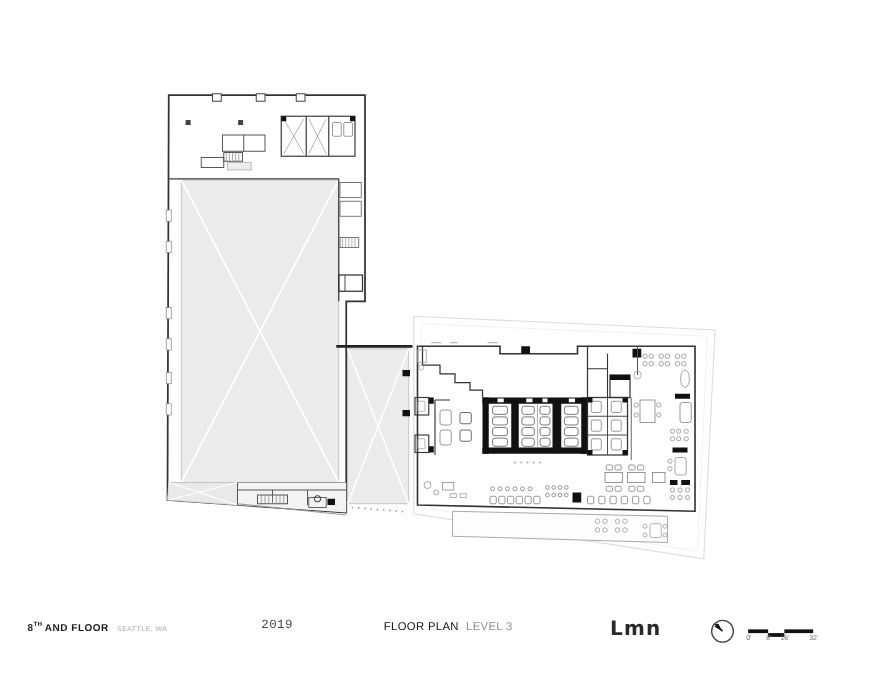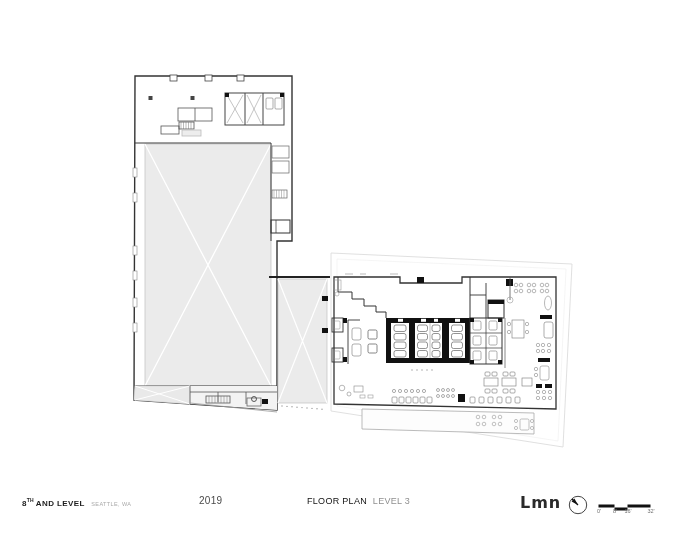--- a/index.html
+++ b/index.html
@@ -5,26 +5,26 @@
   html,body{margin:0;padding:0;background:#fff;}
   body{width:700px;height:540px;position:relative;overflow:hidden;
        font-family:"Liberation Sans","DejaVu Sans",sans-serif;color:#222;}
   .sheet{position:absolute;inset:0;background:#fff;}
   .plan-svg{position:absolute;left:0;top:0;}
   .footer{position:absolute;left:0;top:0;width:700px;height:540px;pointer-events:none;}
   .f-item{position:absolute;white-space:nowrap;}
   .proj{left:22px;top:497px;font-size:8px;font-weight:bold;letter-spacing:.4px;color:#1c1c1c;}
   .proj sup{font-size:5px;font-weight:bold;vertical-align:4px;letter-spacing:0;}
   .proj .loc{font-size:5.5px;font-weight:normal;color:#a9a9a9;letter-spacing:.4px;margin-left:4px;}
-  .year{left:199px;top:495px;font-size:10px;color:#4a4a4a;letter-spacing:.3px;}
+  .year{left:209px;top:495px;font-size:10px;color:#4a4a4a;letter-spacing:.3px;font-family:Liberation Mono, monospace;}
   .dwg{left:307px;top:496px;font-size:9px;letter-spacing:.3px;}
   .dwg .t{font-weight:normal;color:#111;}
   .dwg .l{font-weight:normal;color:#8f8f8f;margin-left:3px;}
   .logo{left:488px;top:493px;font-size:16px;font-weight:bold;color:#2a2a2a;letter-spacing:1px;
-        font-family:"DejaVu Sans",sans-serif;margin-left:32px;}
+        font-family:"DejaVu Sans",sans-serif;}
   .north{left:567px;top:494px;}
   .scalebar{left:598px;top:498px;width:60px;height:20px;}
   .scalebar .lbl{position:absolute;top:10px;font-size:5.5px;color:#6f6f6f;transform:translateX(-50%);}
 </style>
 </head>
 <body>
 
 <div class="sheet">
 
   <svg class="plan-svg" width="700" height="540" viewBox="0 0 700 540">
@@ -323,21 +323,21 @@
             <circle cx="532" cy="428" r="1.6"></circle>
         </g>
       </g>
     </g>
   </svg>
 
   <div class="footer">
 
     <div class="f-item proj">
       <span>8</span><sup>TH</sup>
-      <span>AND LEVEL</span>
+      <span>AND FLOOR</span>
       <span class="loc">SEATTLE, WA</span>
     </div>
 
     <div class="f-item year">2019</div>
 
     <div class="f-item dwg">
       <span class="t">FLOOR PLAN</span>
       <span class="l">LEVEL 3</span>
     </div>
 

